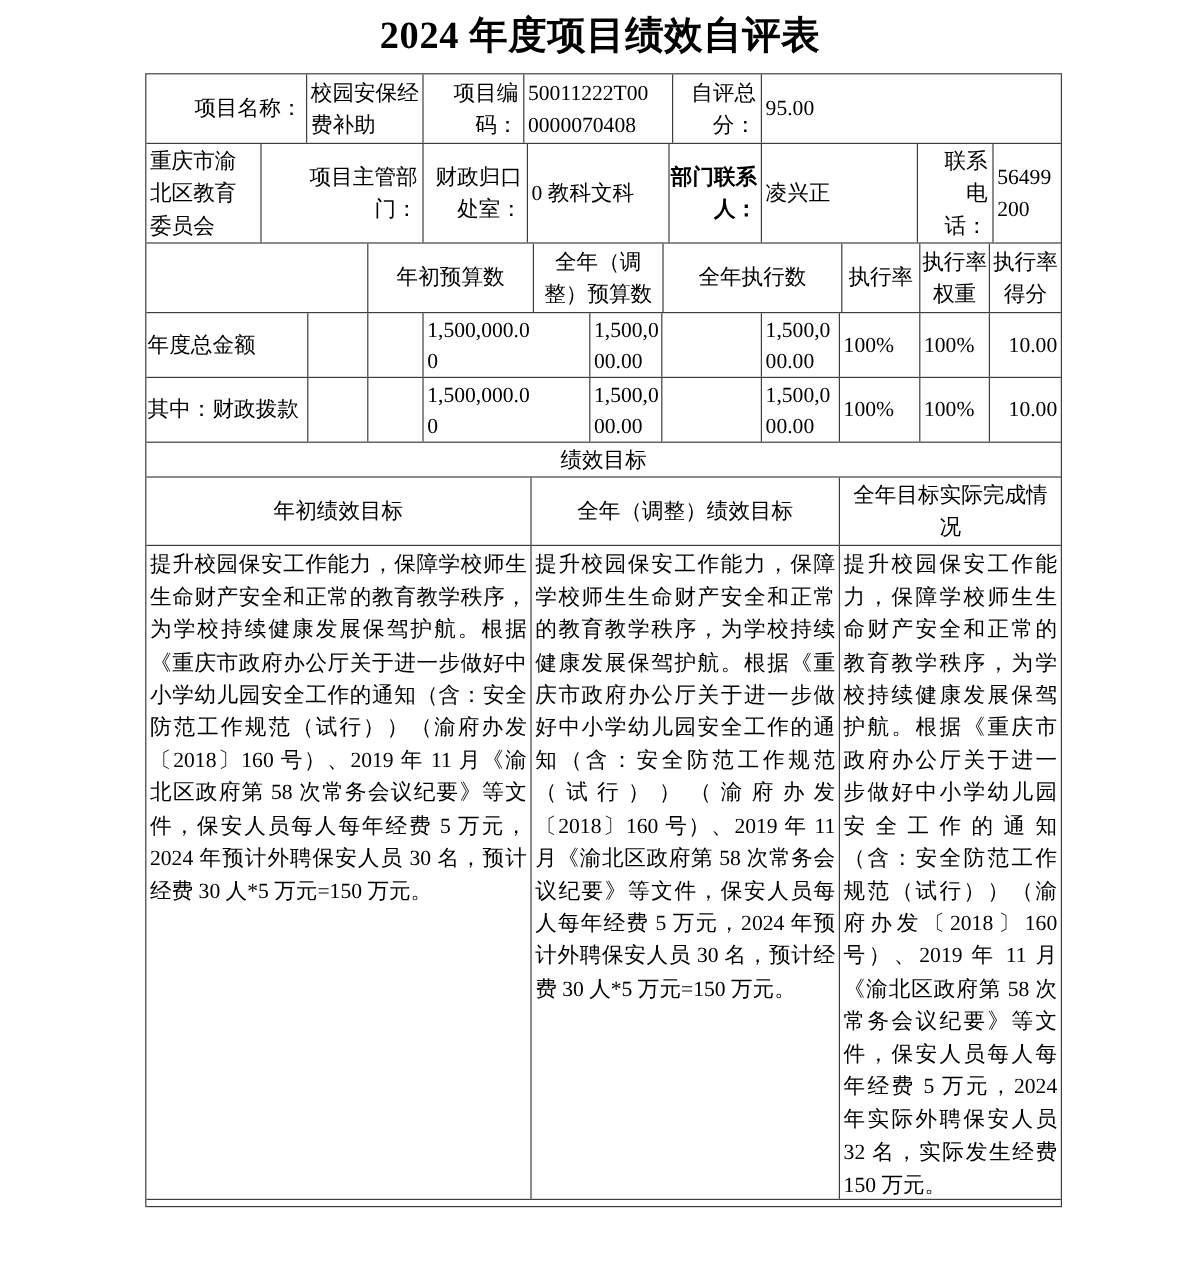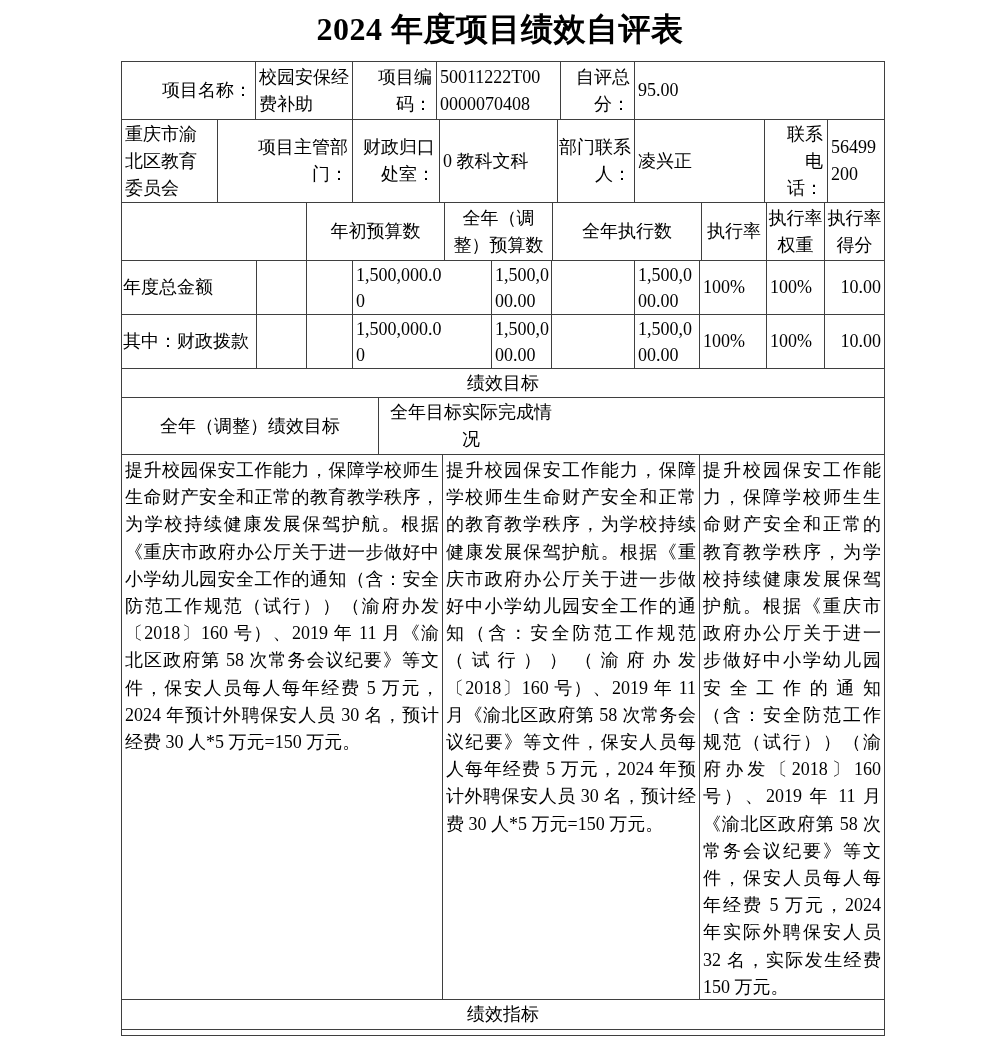--- a/index.html
+++ b/index.html
@@ -35,21 +35,21 @@
   .h5{height:54px} .h7{height:29px} .h8{height:57px} .h9{height:545px}
   .h10{height:30px} .h11{height:5px}
   
   .wb { display:inline-block; word-break:break-all; }
   .w104{width:104px} .w90{width:90px} .w59{width:59px} .w55{width:55px}
   
   .p-dept   { padding:0 4px 0 28px; }
   .p-code   { padding:0 4px 0 18px; }
   .p-score  { padding:0 4px 0 8px;  }
   .p-fiscal { padding:0 4px 0 2px;  }
-  .p-contact{ padding:0 3px 0 1px;  }
+  .p-contact{ padding:0 3px 0 1px;font-weight:bold;  }
   .p-phone  { padding:0 4px 0 14px; }
   .goaltxt {
     text-align:justify; padding:2px 3px 0 3px; line-height:27.2px;
   }
   .num { line-height:26px; }
 </style>
 </head>
 <body>
 
 <div class="title">2024 年度项目绩效自评表</div>
@@ -181,43 +181,41 @@
       </div>
   </div>
 
   <div class="row h7">
     <div class="c ctr cl" style="width:762px">
         <span>绩效目标</span>
       </div>
   </div>
 
   <div class="row h8">
+    <div class="c ctr" style="width:321px">
+        <span>年初绩效目标</span>
+      </div>
     <div class="c ctr" style="width:257px">
         <span>全年（调整）绩效目标</span>
       </div>
     <div class="c ctr cl" style="width:184px">
         <span>全年目标实际完成情况</span>
       </div>
   </div>
 
   <div class="row h9">
     <div class="c top goaltxt" style="width:321px">
         <span>提升校园保安工作能力，保障学校师生生命财产安全和正常的教育教学秩序，为学校持续健康发展保驾护航。根据《重庆市政府办公厅关于进一步做好中小学幼儿园安全工作的通知（含：安全防范工作规范（试行））（渝府办发〔2018〕160 号）、2019 年 11 月《渝北区政府第 58 次常务会议纪要》等文件，保安人员每人每年经费 5 万元，2024 年预计外聘保安人员 30 名，预计经费 30 人*5 万元=150 万元。</span>
       </div>
     <div class="c top goaltxt" style="width:257px">
         <span>提升校园保安工作能力，保障学校师生生命财产安全和正常的教育教学秩序，为学校持续健康发展保驾护航。根据《重庆市政府办公厅关于进一步做好中小学幼儿园安全工作的通知（含：安全防范工作规范（试行））（渝府办发〔2018〕160 号）、2019 年 11 月《渝北区政府第 58 次常务会议纪要》等文件，保安人员每人每年经费 5 万元，2024 年预计外聘保安人员 30 名，预计经费 30 人*5 万元=150 万元。</span>
       </div>
     <div class="c top goaltxt cl" style="width:184px">
         <span>提升校园保安工作能力，保障学校师生生命财产安全和正常的教育教学秩序，为学校持续健康发展保驾护航。根据《重庆市政府办公厅关于进一步做好中小学幼儿园安全工作的通知（含：安全防范工作规范（试行））（渝府办发〔2018〕160 号）、2019 年 11 月《渝北区政府第 58 次常务会议纪要》等文件，保安人员每人每年经费 5 万元，2024 年实际外聘保安人员 32 名，实际发生经费 150 万元。</span>
       </div>
   </div>
 
-  <div class="row h10">
-    <div class="c ctr cl" style="width:762px">
-        <span>绩效指标</span>
-      </div>
-  </div>
 
   <div class="row h11 last">
     <div class="c cl" style="width:762px;border-right:none"></div>
   </div>
 
 </div>
 
 </body></html>

